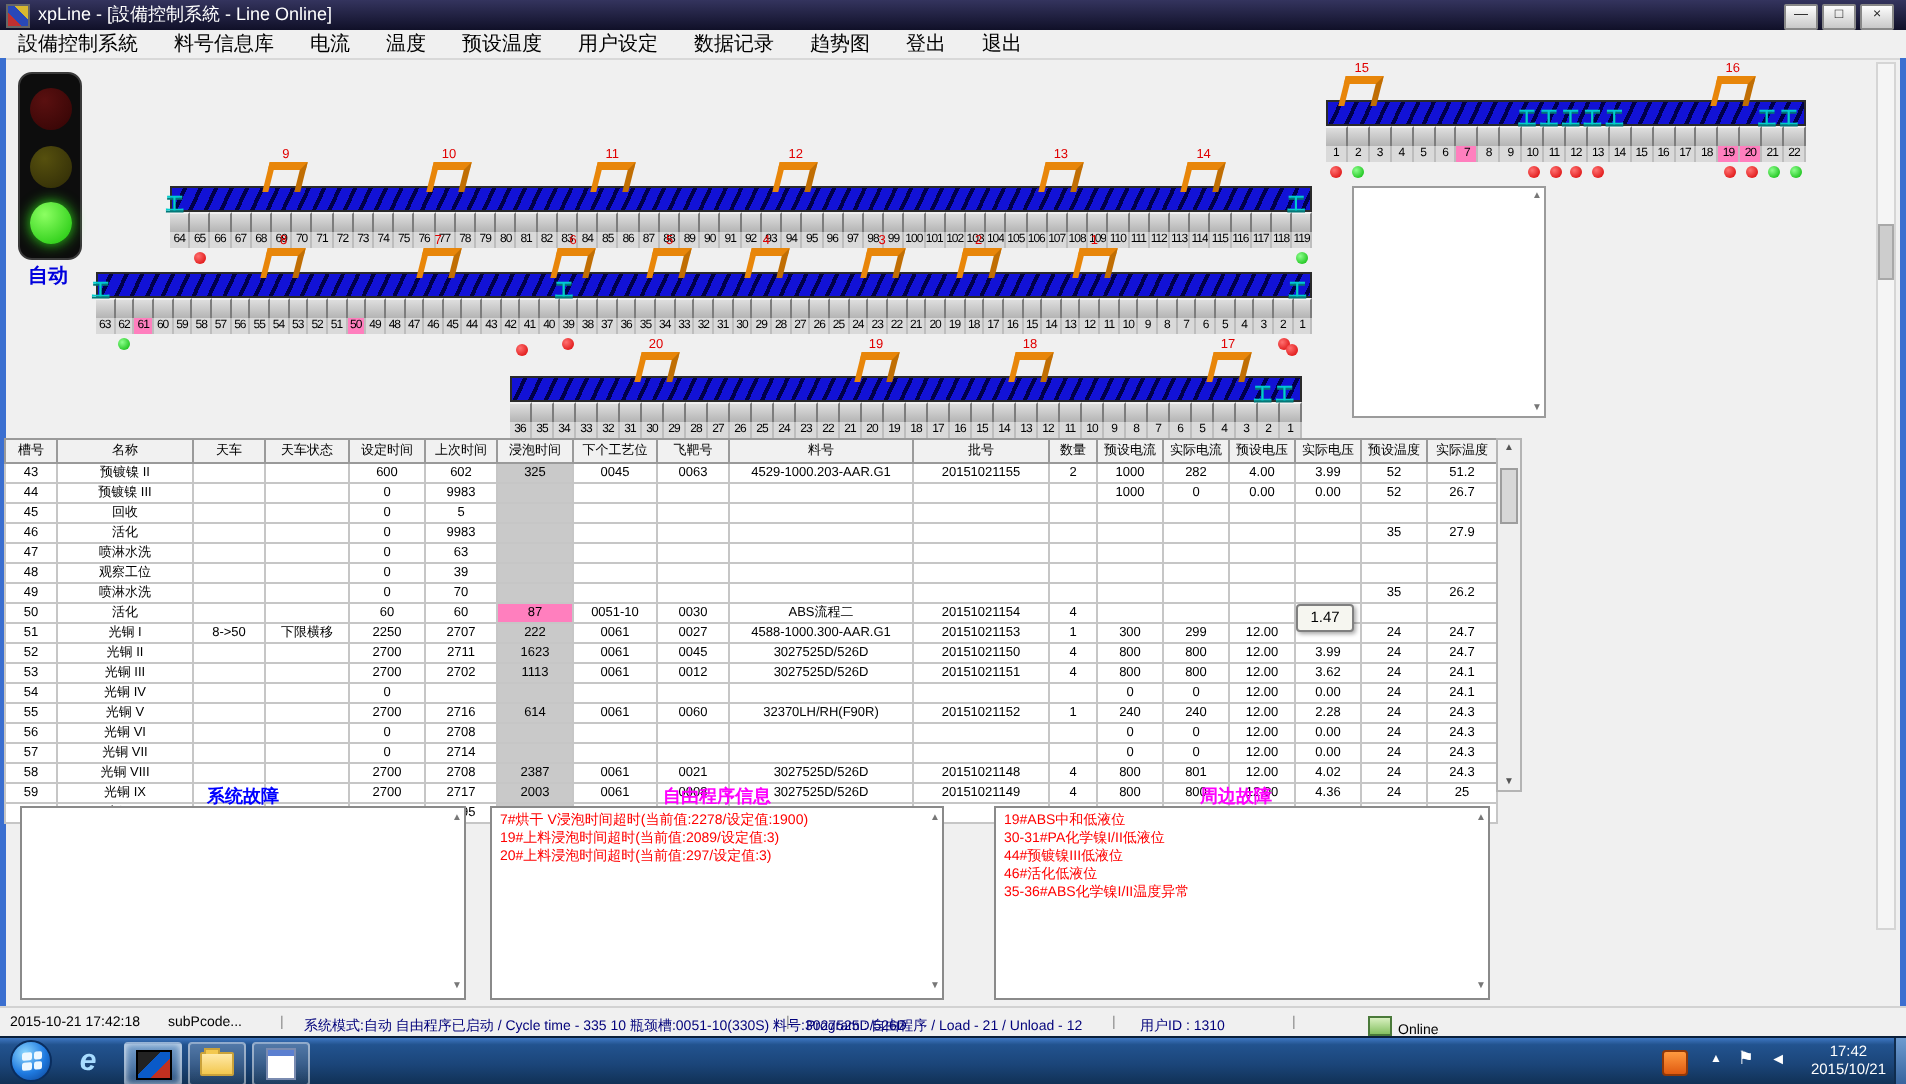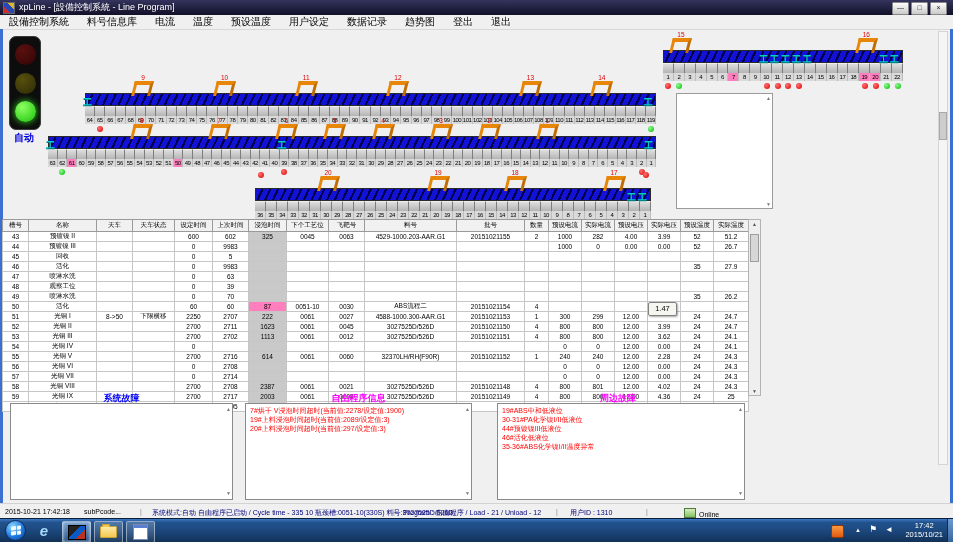--- a/index.html
+++ b/index.html
@@ -102,21 +102,21 @@
   .tray-flag{position:absolute;right:76px;top:5px;color:#fff;font-size:9px;}
   .tray-spk{position:absolute;right:60px;top:6px;color:#fff;font-size:8px;}
   .clock{position:absolute;right:10px;top:2px;color:#fff;font-size:7.5px;line-height:9px;text-align:center;}
   .showdesk{position:absolute;right:0;top:0;width:5px;height:24px;background:linear-gradient(#6d9bd0,#35629c);border-left:1px solid #0f2c4e;}
 </style>
 </head>
 <body>
 
 <div class="titlebar">
   <span class="appicon"></span>
-  <span class="title">xpLine - [設備控制系統  - Line Program]</span>
+  <span class="title">xpLine - [設備控制系統  - Line Online]</span>
   <span class="winbtns">
     <span class="wb">—</span>
     <span class="wb">□</span>
     <span class="wb">×</span>
   </span>
 </div>
 
 <div class="menubar" id="menubar">
     <div class="menu-item">設備控制系統</div>
     <div class="menu-item">料号信息库</div>

